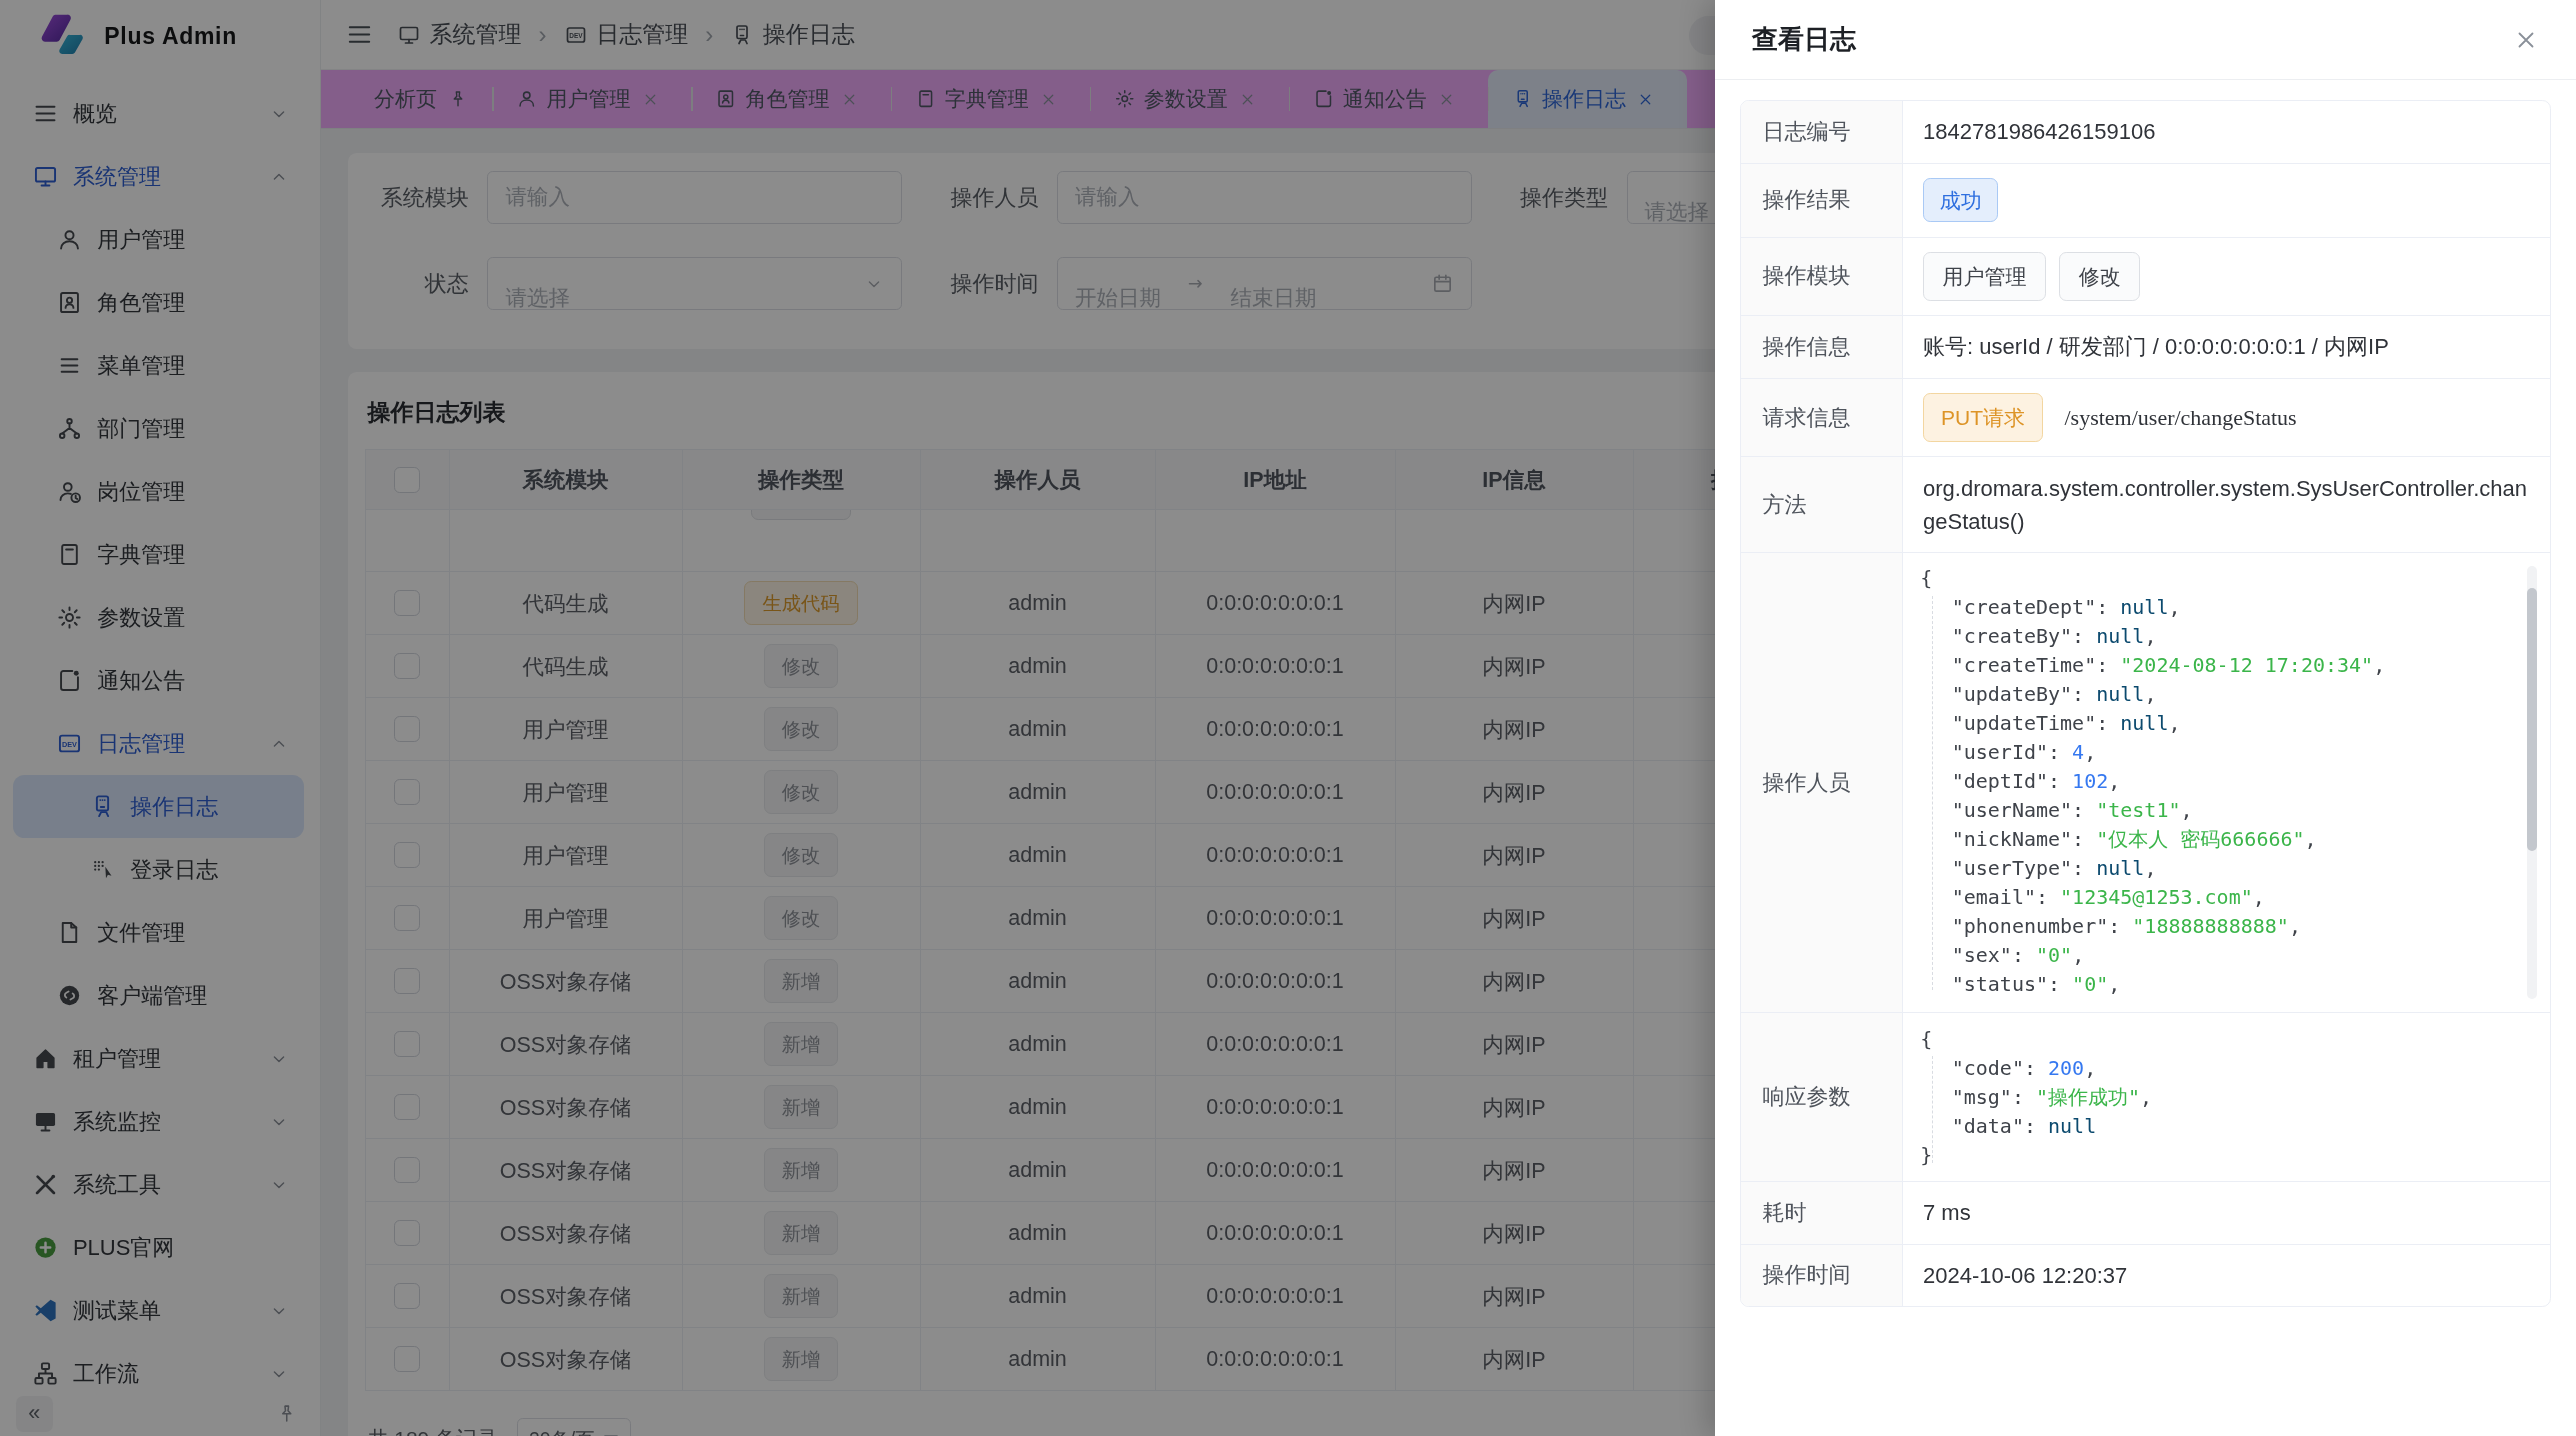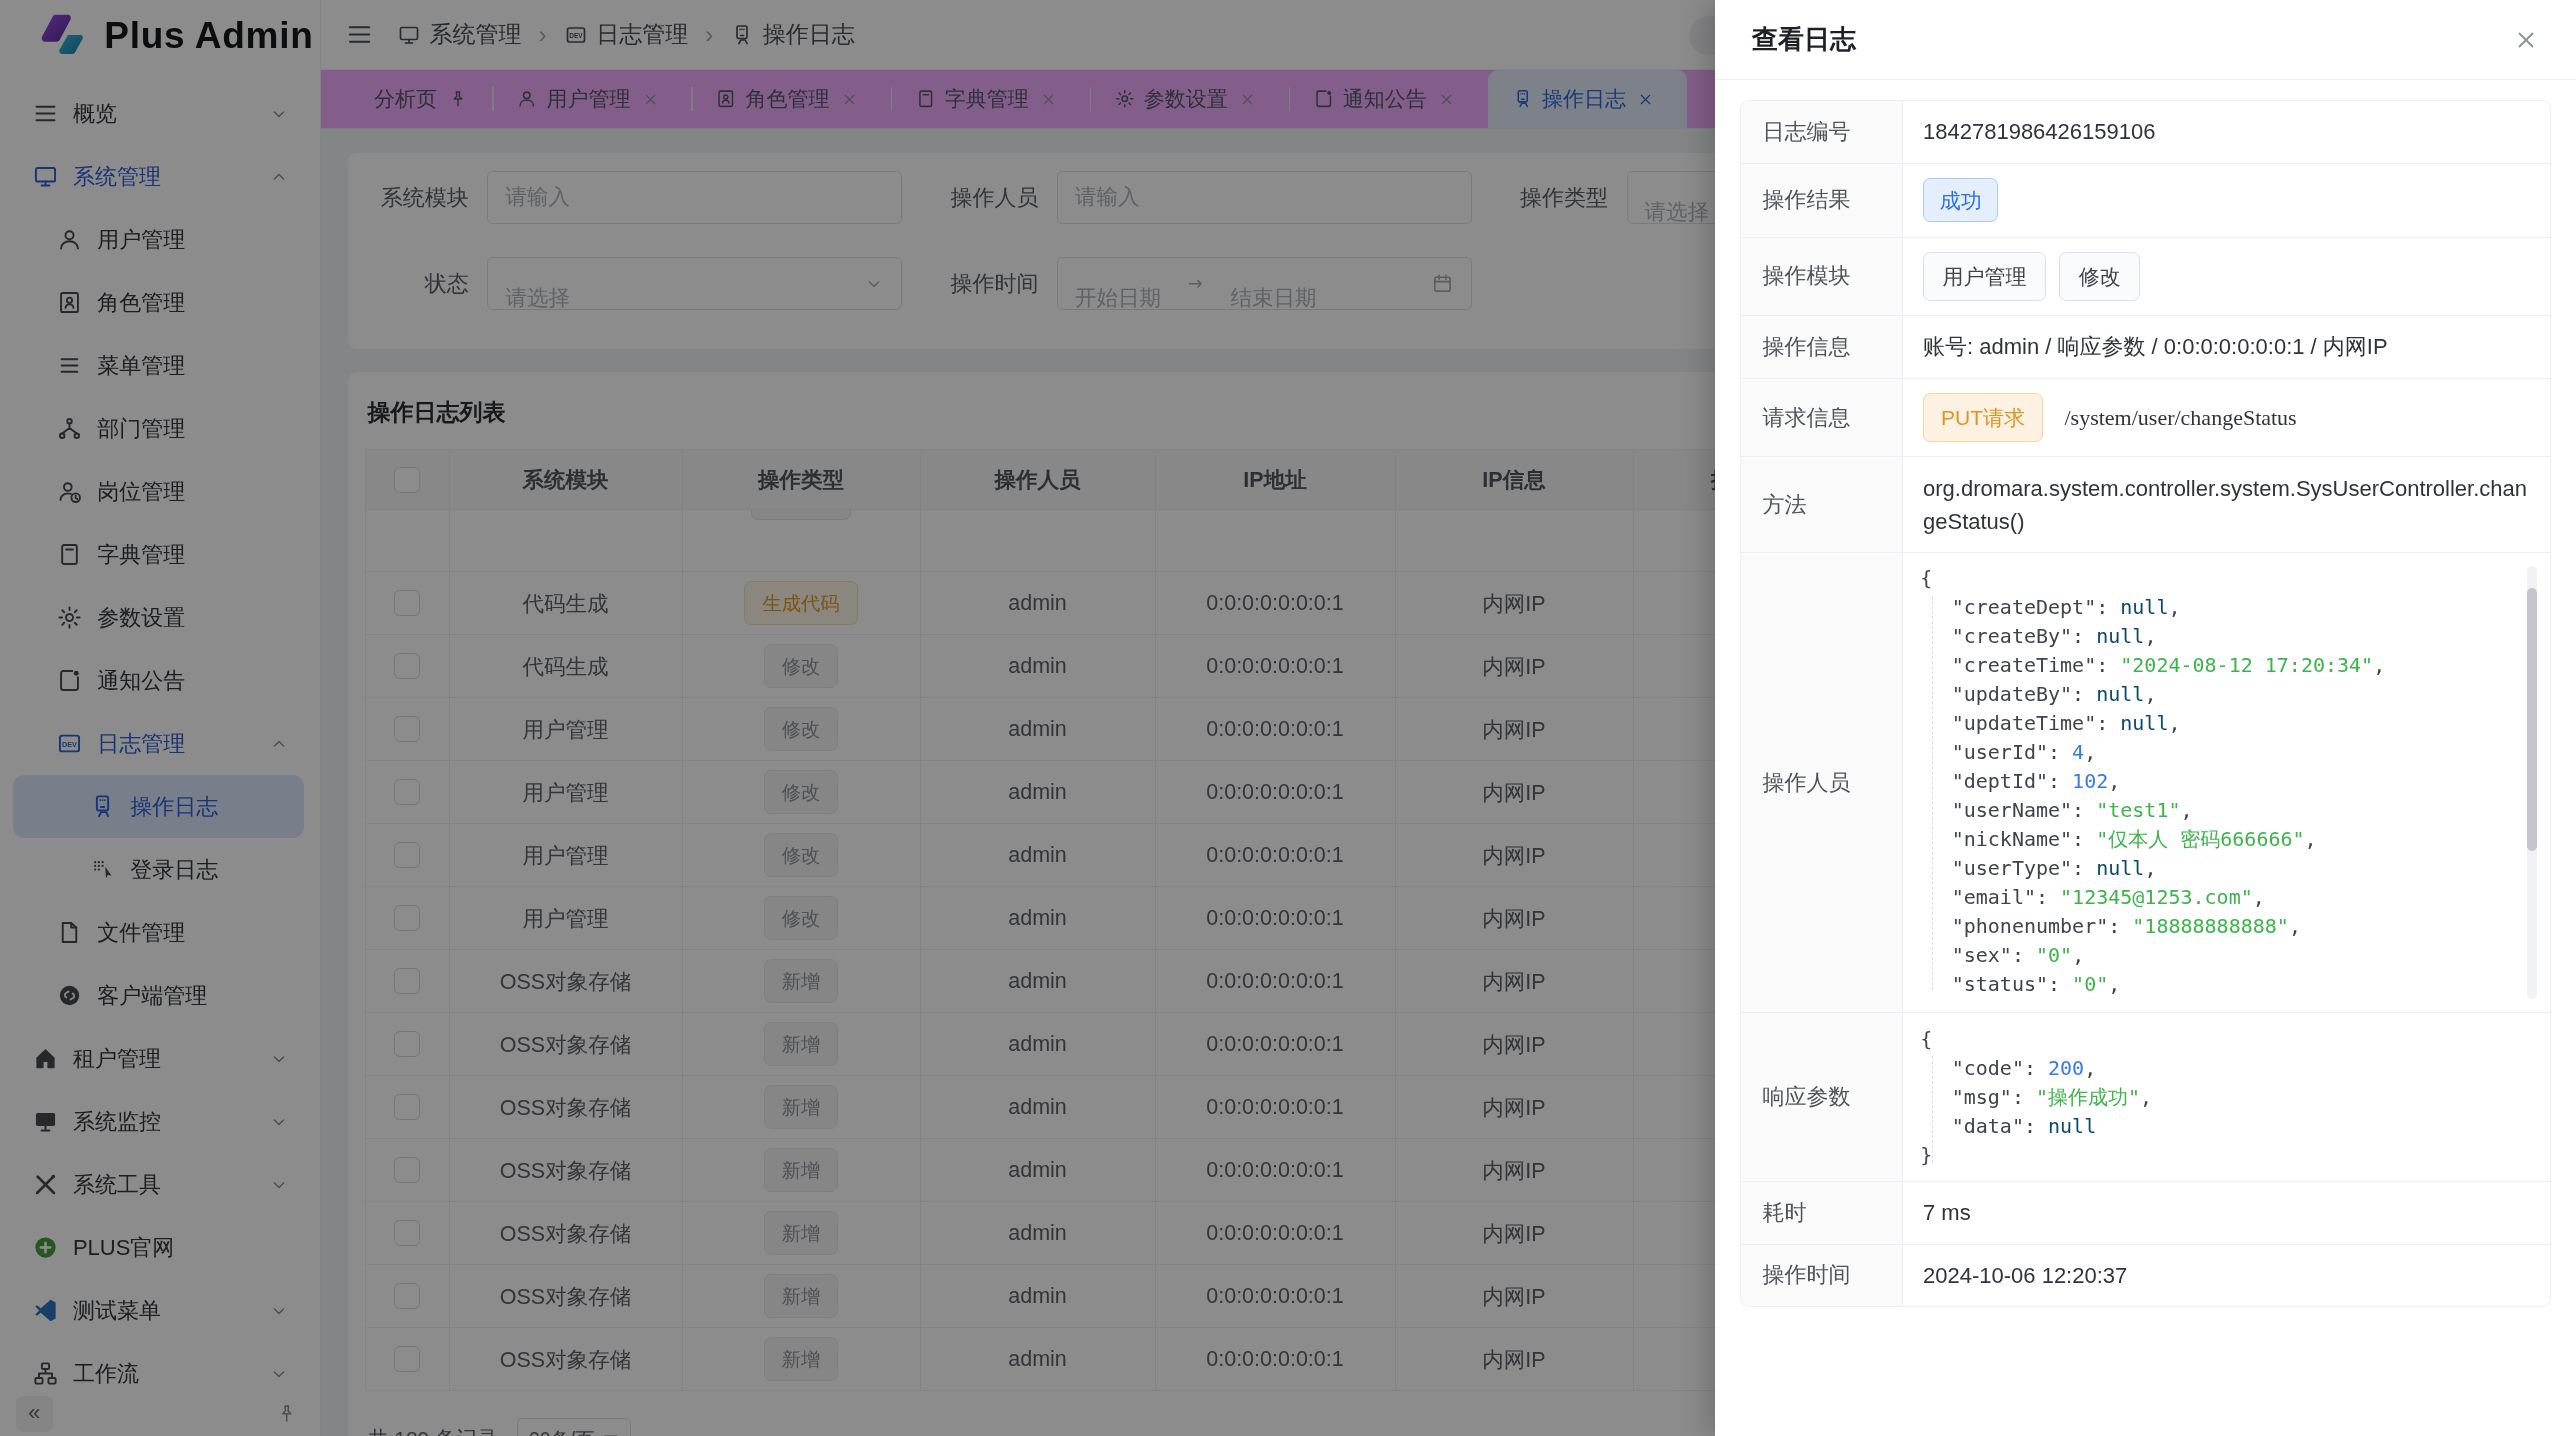--- a/index.html
+++ b/index.html
@@ -8,21 +8,21 @@
     position:relative; overflow:hidden; background:#f0f2f5;
     font-family:"Liberation Sans","DejaVu Sans",sans-serif;
     color:#303339; font-size:21.5px;
   }
   .icon svg { display:block; }
 
   
   .sidebar { position:absolute; left:0; top:0; width:321px; height:1437px; background:#fff; border-right:1.4px solid #eceef1; z-index:5; overflow:hidden; }
   .logo { height:72px; display:flex; align-items:center; padding-left:36px; }
   .logo-mark svg { width:54px; height:54px; }
-  .logo-text { margin-left:14.3px; font-size:37px; font-weight:700; color:#17181a; letter-spacing:0.7px; }
+  .logo-text { margin-left:14.3px; font-size:23px; font-weight:700; color:#17181a; letter-spacing:0.7px; }
   .menu { padding-top:10px; }
   .menu-item { position:relative; height:63px; margin:0 15.7px 0 13px; border-radius:11.4px; display:flex; align-items:center; color:#33373d; font-size:22px; cursor:pointer; }
   .menu-item .mi-icon { margin-right:14.3px; color:#45494f; }
   .menu-item .mi-icon svg { width:27px; height:27px; }
   .menu-item.lvl0 { padding-left:18.6px; }
   .menu-item.lvl1 { padding-left:43px; }
   .menu-item.lvl2 { padding-left:76px; }
   .menu-item .chev { position:absolute; right:15.7px; color:#8a8f98; }
   .menu-item .chev svg { width:20px; height:20px; }
   .menu-item.blue, .menu-item.blue .mi-icon { color:#2e5fd3; }
@@ -766,21 +766,21 @@
         </div>
         <div class="desc-row">
           <div class="desc-label">操作模块</div>
           <div class="desc-value">
             <span class="tag tag-plain">用户管理</span>
             <span class="tag tag-plain">修改</span>
           </div>
         </div>
         <div class="desc-row">
           <div class="desc-label">操作信息</div>
-          <div class="desc-value">账号: admin / 响应参数 / 0:0:0:0:0:0:0:1 / 内网IP</div>
+          <div class="desc-value">账号: userId / 研发部门 / 0:0:0:0:0:0:0:1 / 内网IP</div>
         </div>
         <div class="desc-row">
           <div class="desc-label">请求信息</div>
           <div class="desc-value">
             <span class="tag tag-put">PUT请求</span>
             <span class="req-path">/system/user/changeStatus</span>
           </div>
         </div>
         <div class="desc-row">
           <div class="desc-label">方法</div>

